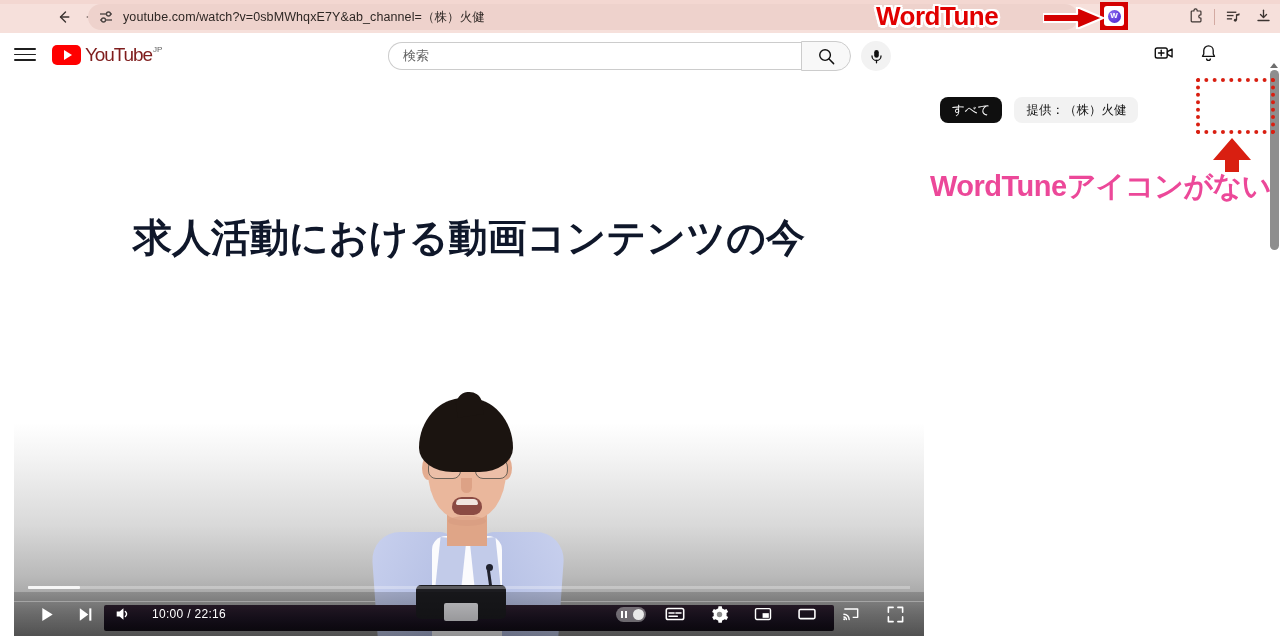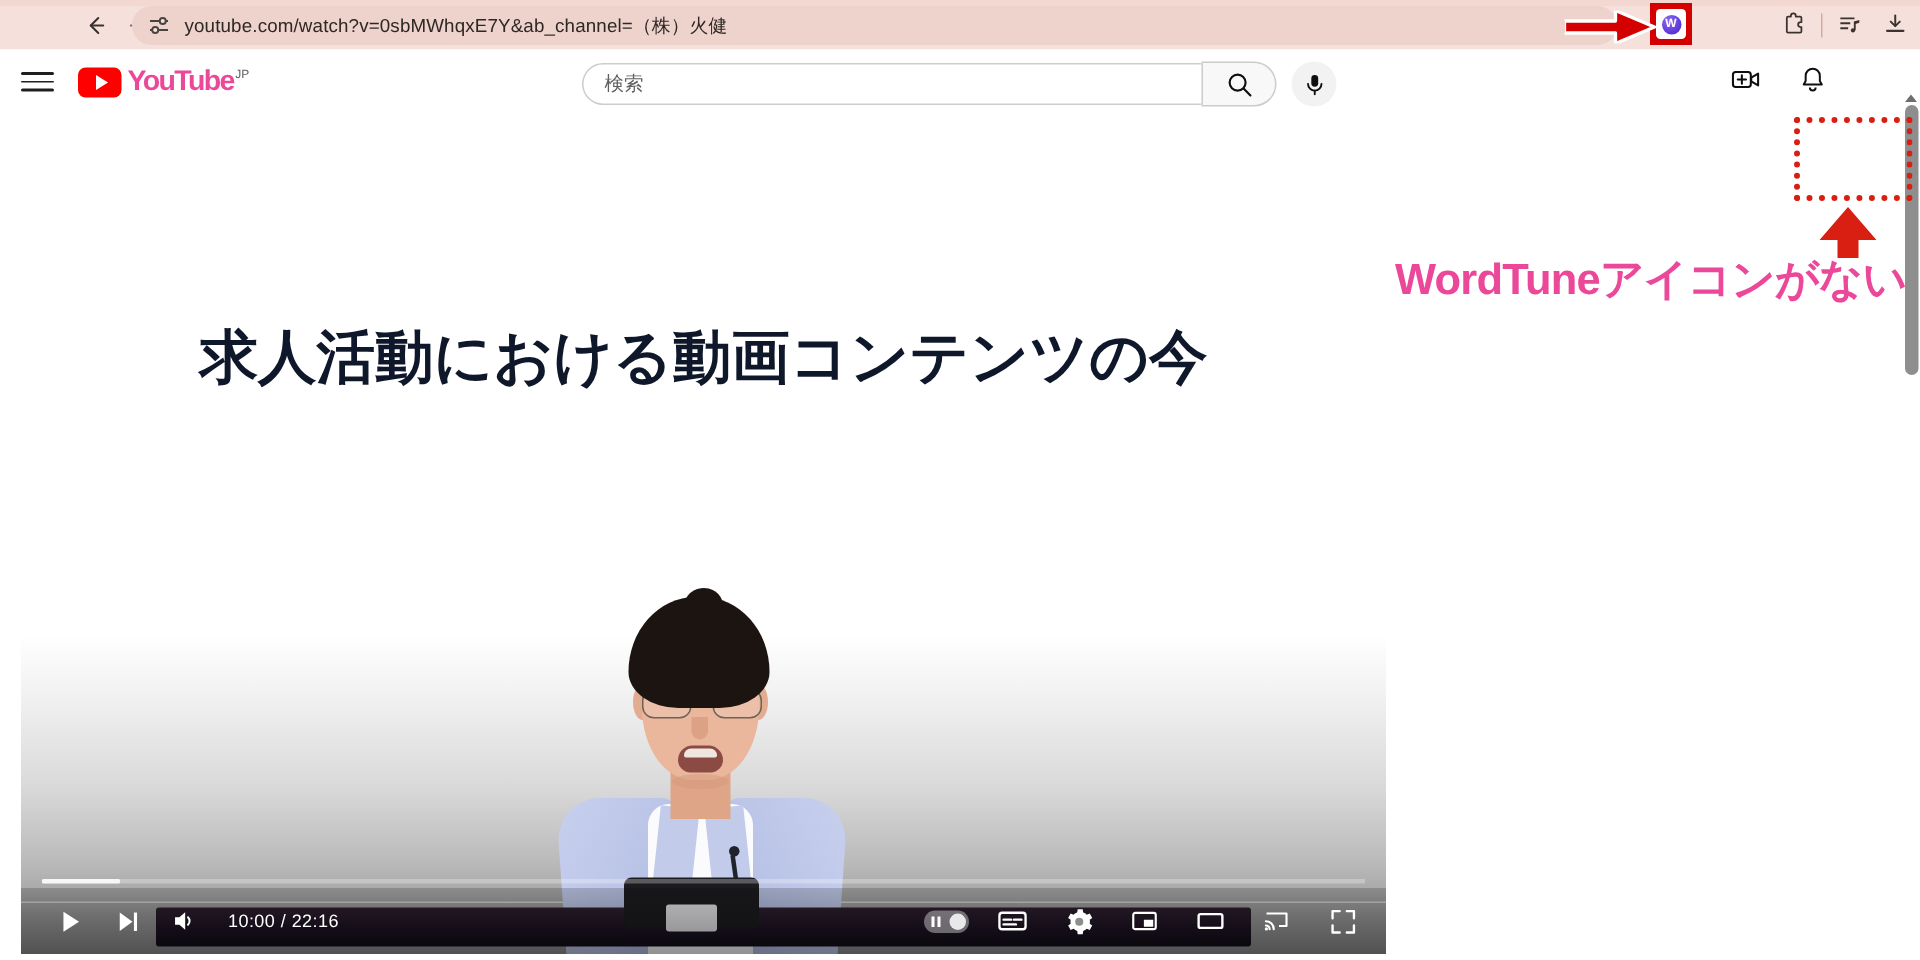--- a/index.html
+++ b/index.html
@@ -102,21 +102,21 @@
   .yt-play {
     width: 29px; height: 20px; background: #ff0000; border-radius: 5px;
     display:flex; align-items:center; justify-content:center; margin-right: 4px;
   }
   .yt-play i {
     width:0; height:0; border-left: 8px solid #fff;
     border-top: 5px solid transparent; border-bottom: 5px solid transparent;
     margin-left: 2px;
   }
   .yt-wordmark {
-    font-size: 19px; font-weight: 700; color: #ec4899; letter-spacing: -1.1px;
+    font-size: 19px; font-weight: 400; color: #7f1d1d; letter-spacing: -1.1px;
     line-height: 20px;
   }
   .yt-cc { font-size: 8px; color:#606060; margin-left:1px; line-height: 10px; font-weight:400;}
 
   .search-wrap {
     position:absolute; left: 388px; top: 8px;
     display:flex; align-items:center;
   }
   .search-box {
     width: 413px; height: 28px;
@@ -383,20 +383,21 @@
 
     <div class="wt-highlight">
       <div class="wt-inner">
         <div class="wt-circle">
           <span>W</span>
         </div>
       </div>
     </div>
   </div>
 
+  <div class="wt-label">WordTune</div>
   <svg class="wt-arrow" width="62" height="22" viewBox="0 0 62 22">
     <path d="M0 7 L34 7 L34 0 L60 11 L34 22 L34 15 L0 15 Z" fill="#d40000" stroke="#ffffff" stroke-width="2.2" stroke-linejoin="round"></path>
   </svg>
 
   <div class="yt">
 
     <div class="yt-header">
       <div class="hamburger">
         <i></i>
           <i></i>
@@ -440,20 +441,24 @@
         </div>
         <div class="yt-icon-btn">
           <svg width="21" height="21" viewBox="0 0 24 24">
             <path d="M12 3.2a5.4 5.4 0 0 0-5.4 5.4v4l-1.5 2.6h13.8l-1.5-2.6v-4A5.4 5.4 0 0 0 12 3.2z" fill="none" stroke="#0f0f0f" stroke-width="1.5" stroke-linejoin="round"></path>
             <path d="M9.8 17.6a2.2 2.2 0 0 0 4.4 0" fill="none" stroke="#0f0f0f" stroke-width="1.5"></path>
           </svg>
         </div>
       </div>
     </div>
 
+    <div class="chips">
+      <div class="chip active">すべて</div>
+      <div class="chip">提供：（株）火健</div>
+    </div>
 
     <div class="player">
       <div class="slide-title">求人活動における動画コンテンツの今</div>
 
       <div class="stage-bg"></div>
       <div class="floorline"></div>
 
       <div class="person">
         <div class="jacket-l"></div>
         <div class="jacket-r"></div>

